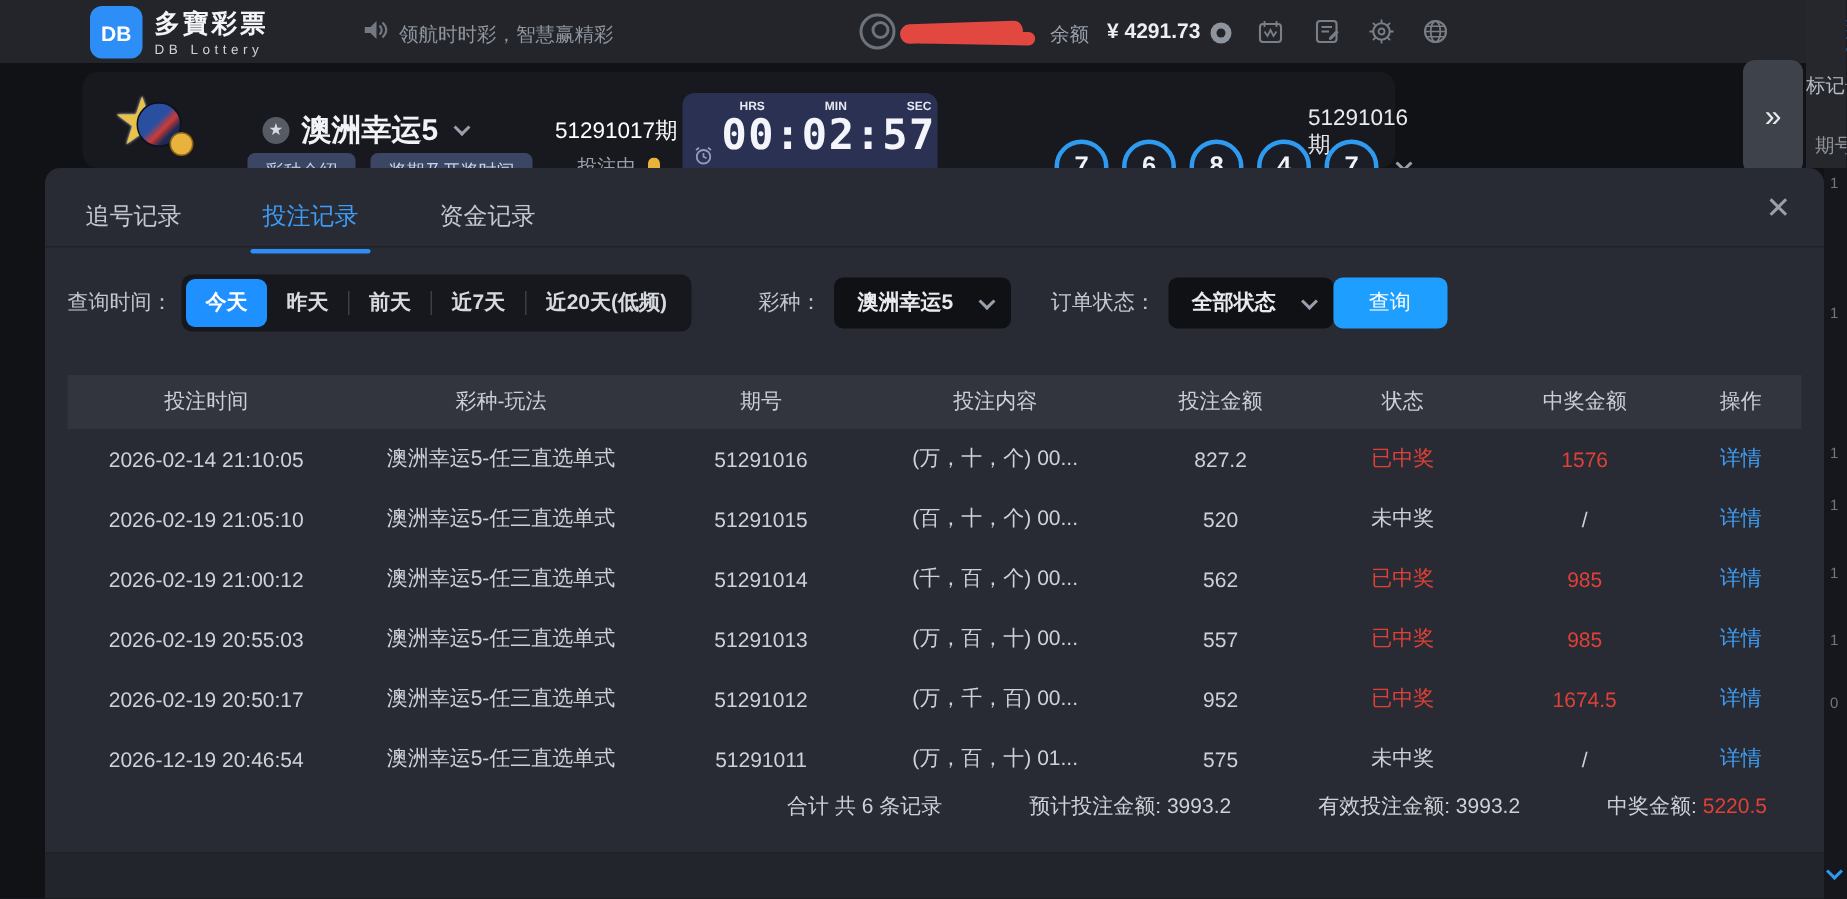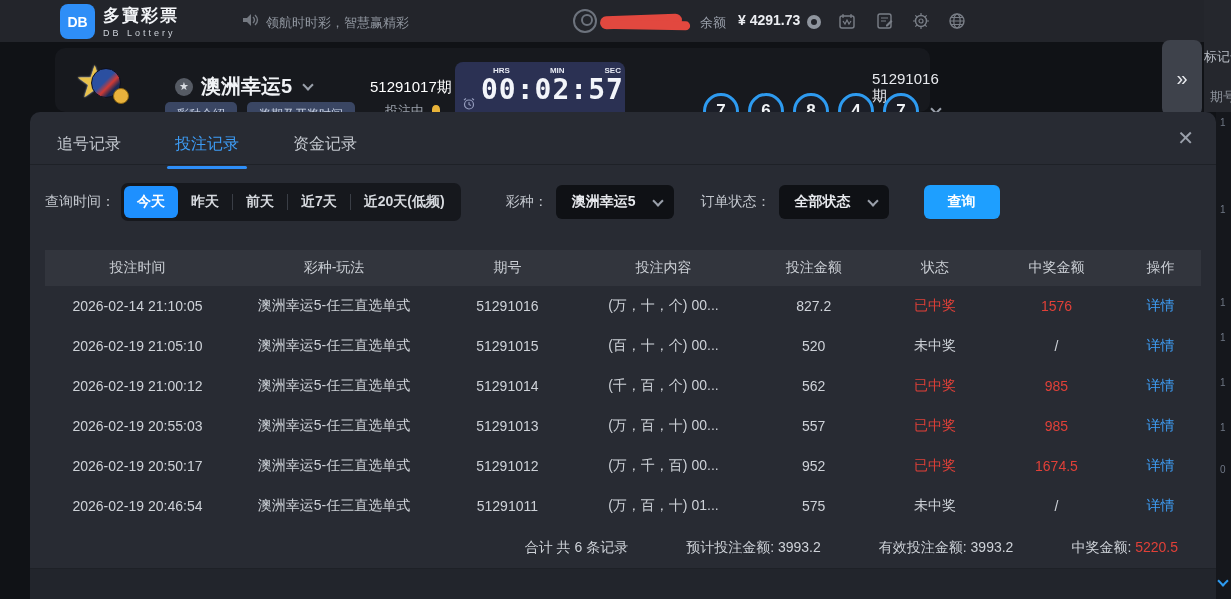--- a/index.html
+++ b/index.html
@@ -68,32 +68,32 @@
   .f-label { font-size:14px; color:#c3c7ce; }
   .lbl-time { margin-left:15px; }
   .time-group { margin-left:6px; background:#16181d; border-radius:7px; padding:3px; display:flex; align-items:center; height:38px; }
   .time-opt { font-size:14px; color:#d6d9de; font-weight:bold; padding:7px 13px; border-radius:6px; white-space:nowrap; position:relative; }
   .time-opt.active { background:#1e90ff; color:#fff; }
   .time-sep { width:1px; height:16px; background:#3a3e46; }
   .lbl-lottery { margin-left:45px; }
   .select { margin-left:8px; height:34px; background:#0f1115; border-radius:6px; display:flex; align-items:center; gap:14px; padding:0 12px 0 16px; font-size:14px; font-weight:bold; color:#e8eaee; }
   .select .chev { border-color:#9aa0ab; margin-top:-2px; }
   .lbl-status { margin-left:27px; }
-  .query-btn { margin-left:35px; width:76px; height:34px; background:#1e9fff; border-radius:6px; color:#fff; font-size:14px; display:flex; align-items:center; justify-content:center;font-weight:bold; }
+  .query-btn { width:76px; height:34px; background:#1e9fff; border-radius:6px; color:#fff; font-size:14px; display:flex; align-items:center; justify-content:center; }
 
   .thead { position:absolute; left:15px; top:138px; width:1156px; height:36px; background:#32353d; display:flex; align-items:center; font-size:14px; color:#ccd0d6; }
   .tc { text-align:center; }
   .c1{width:16%}.c2{width:18%}.c3{width:12%}.c4{width:15%}.c5{width:11%}.c6{width:10%}.c7{width:11%}.c8{width:7%}
   .tbody { position:absolute; left:15px; top:174px; width:1156px; }
   .trow { height:40px; display:flex; align-items:center; font-size:14px; color:#ced2d8; }
   .st-won, .prize-won { color:#e04038; }
   .st-lost { color:#ced2d8; }
   .action-link { color:#3e9ef6; }
 
-  .summary { position:absolute; left:0; top:418px; width:1186px; height:36px; display:flex; align-items:center; justify-content:flex-end; gap:58px; padding-right:38px; font-size:14px; color:#ced2d8; }
+  .summary { position:absolute; left:0; top:408px; width:1186px; height:36px; display:flex; align-items:center; justify-content:flex-end; gap:58px; padding-right:38px; font-size:14px; color:#ced2d8; }
   .summary .red { color:#e04038; }
   .bottom-divider { position:absolute; left:0; top:456px; width:100%; height:1px; background:#1e2127; }
   .bottom-area { position:absolute; left:0; top:457px; width:100%; height:30px; background:#22252c; }
 
   svg { display:block; }
 </style>
 </head>
 <body>
 
 <div class="topbar">
@@ -302,21 +302,21 @@
         <div class="tc c1">2026-02-19 20:50:17</div>
         <div class="tc c2">澳洲幸运5-任三直选单式</div>
         <div class="tc c3">51291012</div>
         <div class="tc c4">(万，千，百) 00...</div>
         <div class="tc c5">952</div>
         <div class="tc c6 st-won">已中奖</div>
         <div class="tc c7 prize-won">1674.5</div>
         <div class="tc c8 action-link">详情</div>
       </div>
       <div class="trow">
-        <div class="tc c1">2026-02-19 20:46:54</div>
+        <div class="tc c1">2026-12-19 20:46:54</div>
         <div class="tc c2">澳洲幸运5-任三直选单式</div>
         <div class="tc c3">51291011</div>
         <div class="tc c4">(万，百，十) 01...</div>
         <div class="tc c5">575</div>
         <div class="tc c6 st-lost">未中奖</div>
         <div class="tc c7">/</div>
         <div class="tc c8 action-link">详情</div>
       </div>
     </div>
 

